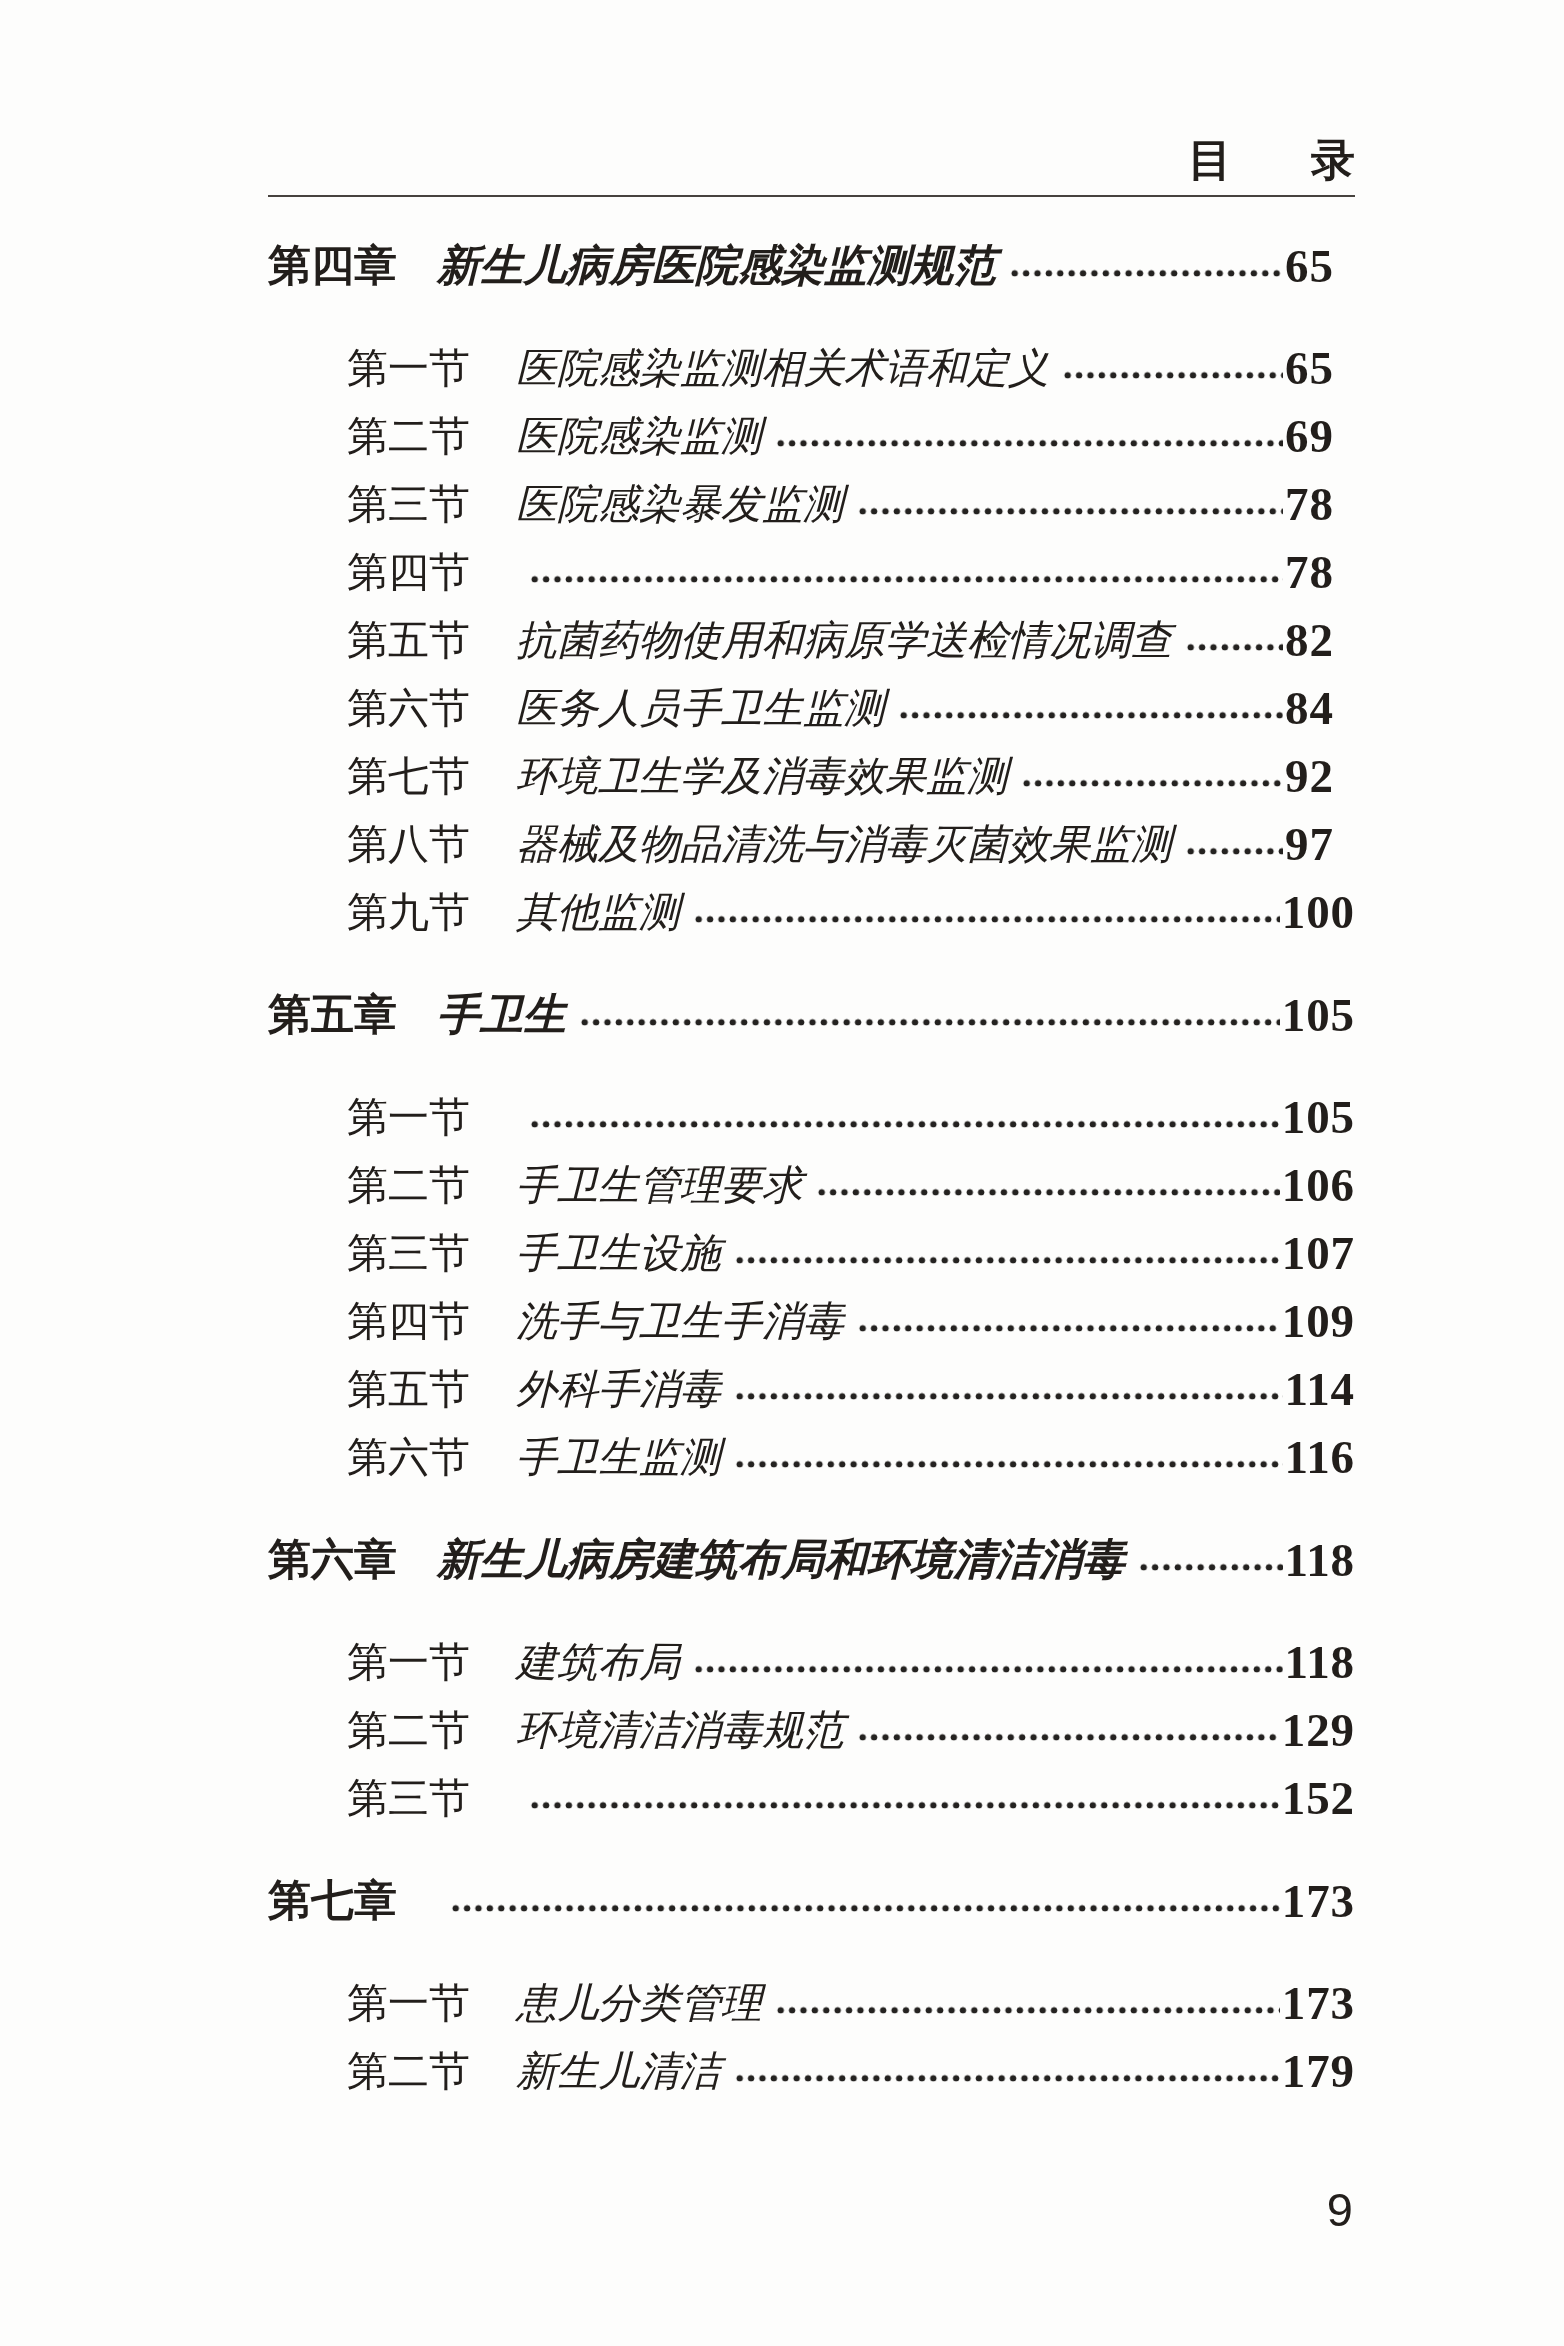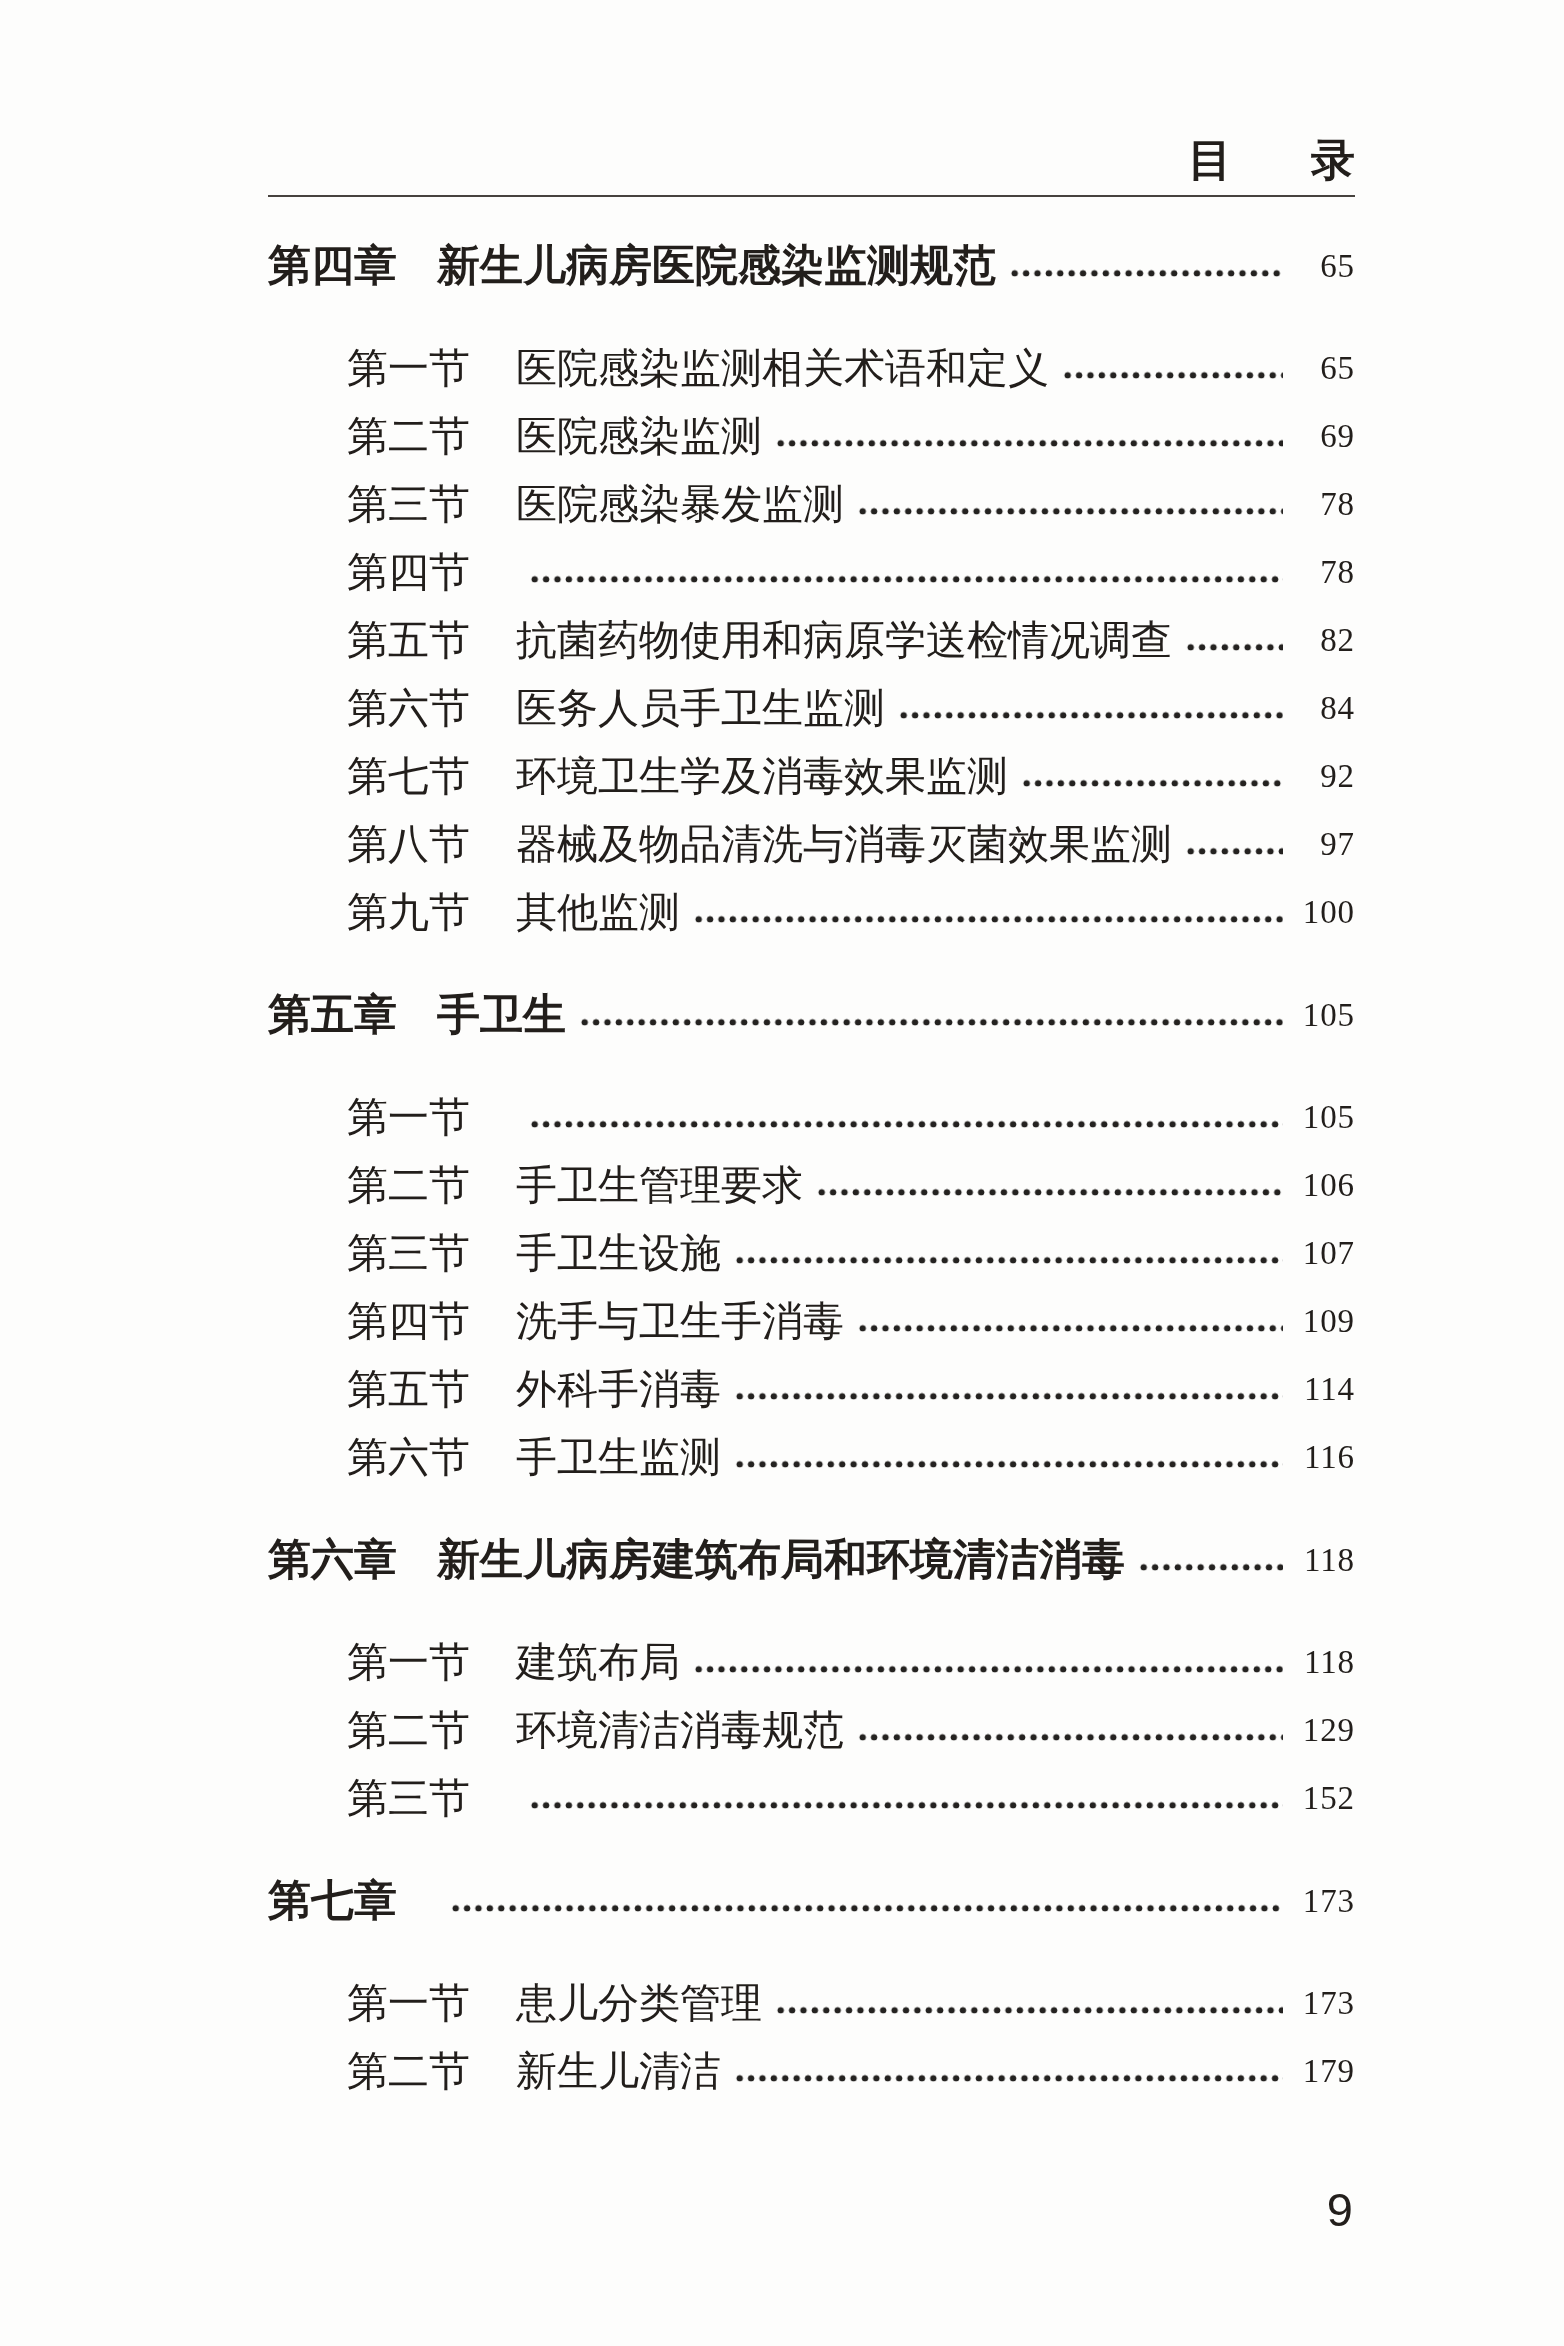--- a/index.html
+++ b/index.html
@@ -50,40 +50,39 @@
   }
   .section-row {
     font-family: "Liberation Serif", serif;
     font-weight: 400;
     font-size: 41px;
     padding-left: 79px;
   }
   .entry-label { flex: none; }
   .chapter-row .entry-label { margin-right: 40px; }
   .section-row .entry-label { margin-right: 46px; }
-  .entry-title { flex: none; }
+  .entry-title { flex: none; font-style: italic; }
   .leader {
     flex: 1 1 auto;
     height: 7.6px;
     margin-left: 13.2px;
     margin-right: 1.9px;
     transform: translateY(6.6px);
     background-image: radial-gradient(circle, #242220 3.1px, transparent 3.5px);
     background-size: 11.4px 7.6px;
     background-repeat: repeat-x;
     background-position: left center;
     min-width: 28px;
   }
   .pagenum {
     flex: none;
     min-width: 70px;
-    text-align: right;
     font-family: "Liberation Serif", serif;
-    font-weight: 400;
-    font-size: 33px;
+    font-weight: 700;
+    font-size: 47px;
     letter-spacing: 0.9px;
   }
   .folio {
     position: absolute;
     top: 2182px;
     right: 211px;
     font-family: "Liberation Sans", sans-serif;
     font-size: 47px;
     color: #221e1b;
   }

